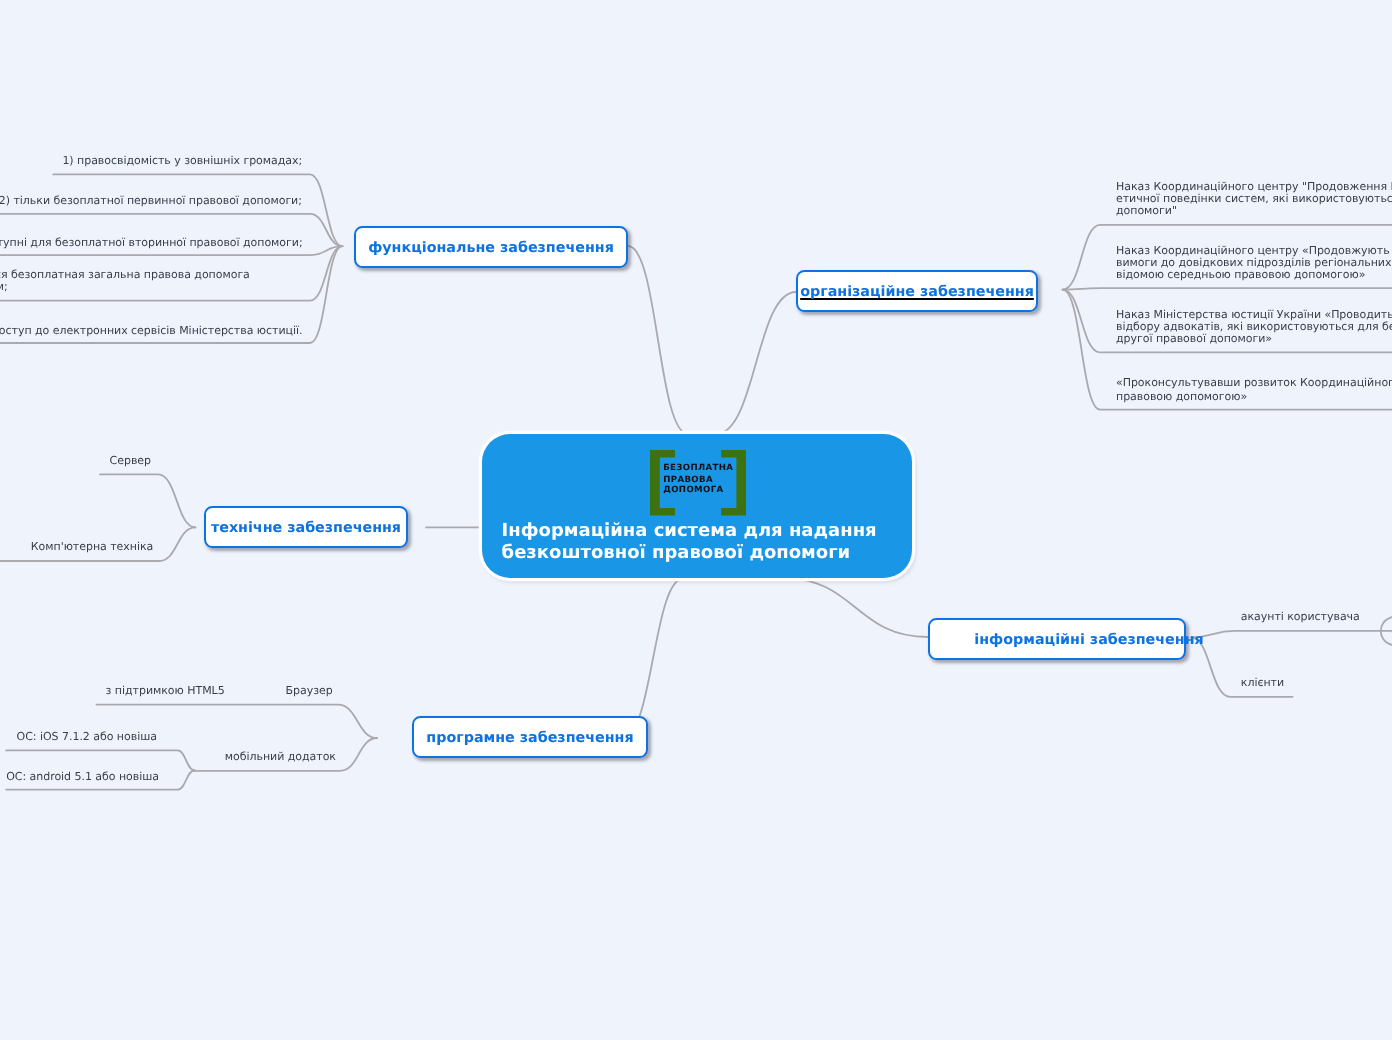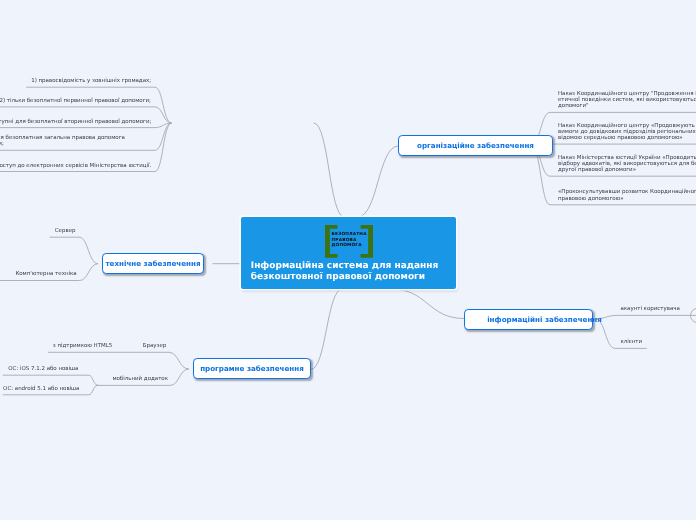--- a/index.html
+++ b/index.html
@@ -6,38 +6,38 @@
   html,body{margin:0;padding:0;}
   body{width:696px;height:520px;overflow:hidden;background:#eff3fc;
        font-family:"DejaVu Sans",sans-serif;
        -webkit-font-smoothing:antialiased;text-rendering:geometricPrecision;}
   #stage{position:relative;width:696px;height:520px;overflow:hidden;
          transform:translateZ(0);}
   svg.links{position:absolute;left:0;top:0;width:696px;height:520px;}
 
   
   .central{position:absolute;left:241px;top:217px;width:215px;height:72px;
-           background:#1a96e6;border-radius:2px;box-sizing:border-box;
+           background:#1a96e6;border-radius:14px;box-sizing:border-box;
            box-shadow:0 0 0 1.6px #ffffff, 1px 1.5px 2.5px rgba(60,70,90,.28);}
   .central .title{position:absolute;left:9.8px;top:44.3px;width:196px;
            font-size:9px;font-weight:bold;line-height:10.9px;color:#ffffff;}
   .logo{position:absolute;left:84.2px;top:8px;width:48.1px;height:32.7px;}
   .logo-txt{position:absolute;left:90.6px;top:15.4px;color:#0d1017;
            font-size:4.3px;line-height:5.5px;font-weight:bold;letter-spacing:.18px;
            white-space:pre;}
 
   
   .branch{position:absolute;border:1.6px solid #0d72e3;background:#fff;border-radius:4.2px;
           display:flex;align-items:center;justify-content:center;box-sizing:border-box;
           box-shadow:1.2px 1.2px 1.6px rgba(70,70,85,.45);}
   .branch span{color:#0e72e0;font-weight:bold;font-size:7.15px;white-space:nowrap;}
   #b-functional    {left:177px; top:113px; width:137px; height:21px;}
-  #b-organizational{left:398px; top:135px; width:155px; height:21px;}
+  #b-organizational{left:398px; top:135px; width:121px; height:21px;text-decoration:underline;}
   #b-technical     {left:102px; top:253px; width:102px; height:21px;}
-  #b-software      {left:193px; top:358px; width:118px; height:21px;}
+  #b-software      {left:206px; top:358px; width:118px; height:21px;}
   #b-information   {left:464px; top:309px; width:129px; height:21px;padding-left:32px;}
 
   
   .leaf{position:absolute;color:#3a3d4a;font-size:5.5px;line-height:6.2px;
         white-space:pre;letter-spacing:-0.02px;font-weight:400;}
 </style>
 </head>
 <body>
 
 <div id="stage">
@@ -74,20 +74,23 @@
     <svg class="logo" viewBox="0 0 48.1 32.7">
       <path d="M0,0 H12.5 V3.7 H4.9 V29 H12.5 V32.7 H0 Z" fill="#3e7110"></path>
       <path d="M48.1,0 H35.6 V3.7 H43.2 V29 H35.6 V32.7 H48.1 Z" fill="#3e7110"></path>
     </svg>
     <div class="logo-txt">БЕЗОПЛАТНА
 ПРАВОВА
 ДОПОМОГА</div>
     <div class="title">Інформаційна система для надання безкоштовної правової допомоги</div>
   </div>
 
+  <div class="branch" id="b-functional">
+    <span>функціональне забезпечення</span>
+  </div>
   <div class="branch" id="b-organizational">
     <span>організаційне забезпечення</span>
   </div>
   <div class="branch" id="b-technical">
     <span>технічне забезпечення</span>
   </div>
   <div class="branch" id="b-software">
     <span>програмне забезпечення</span>
   </div>
   <div class="branch" id="b-information">

